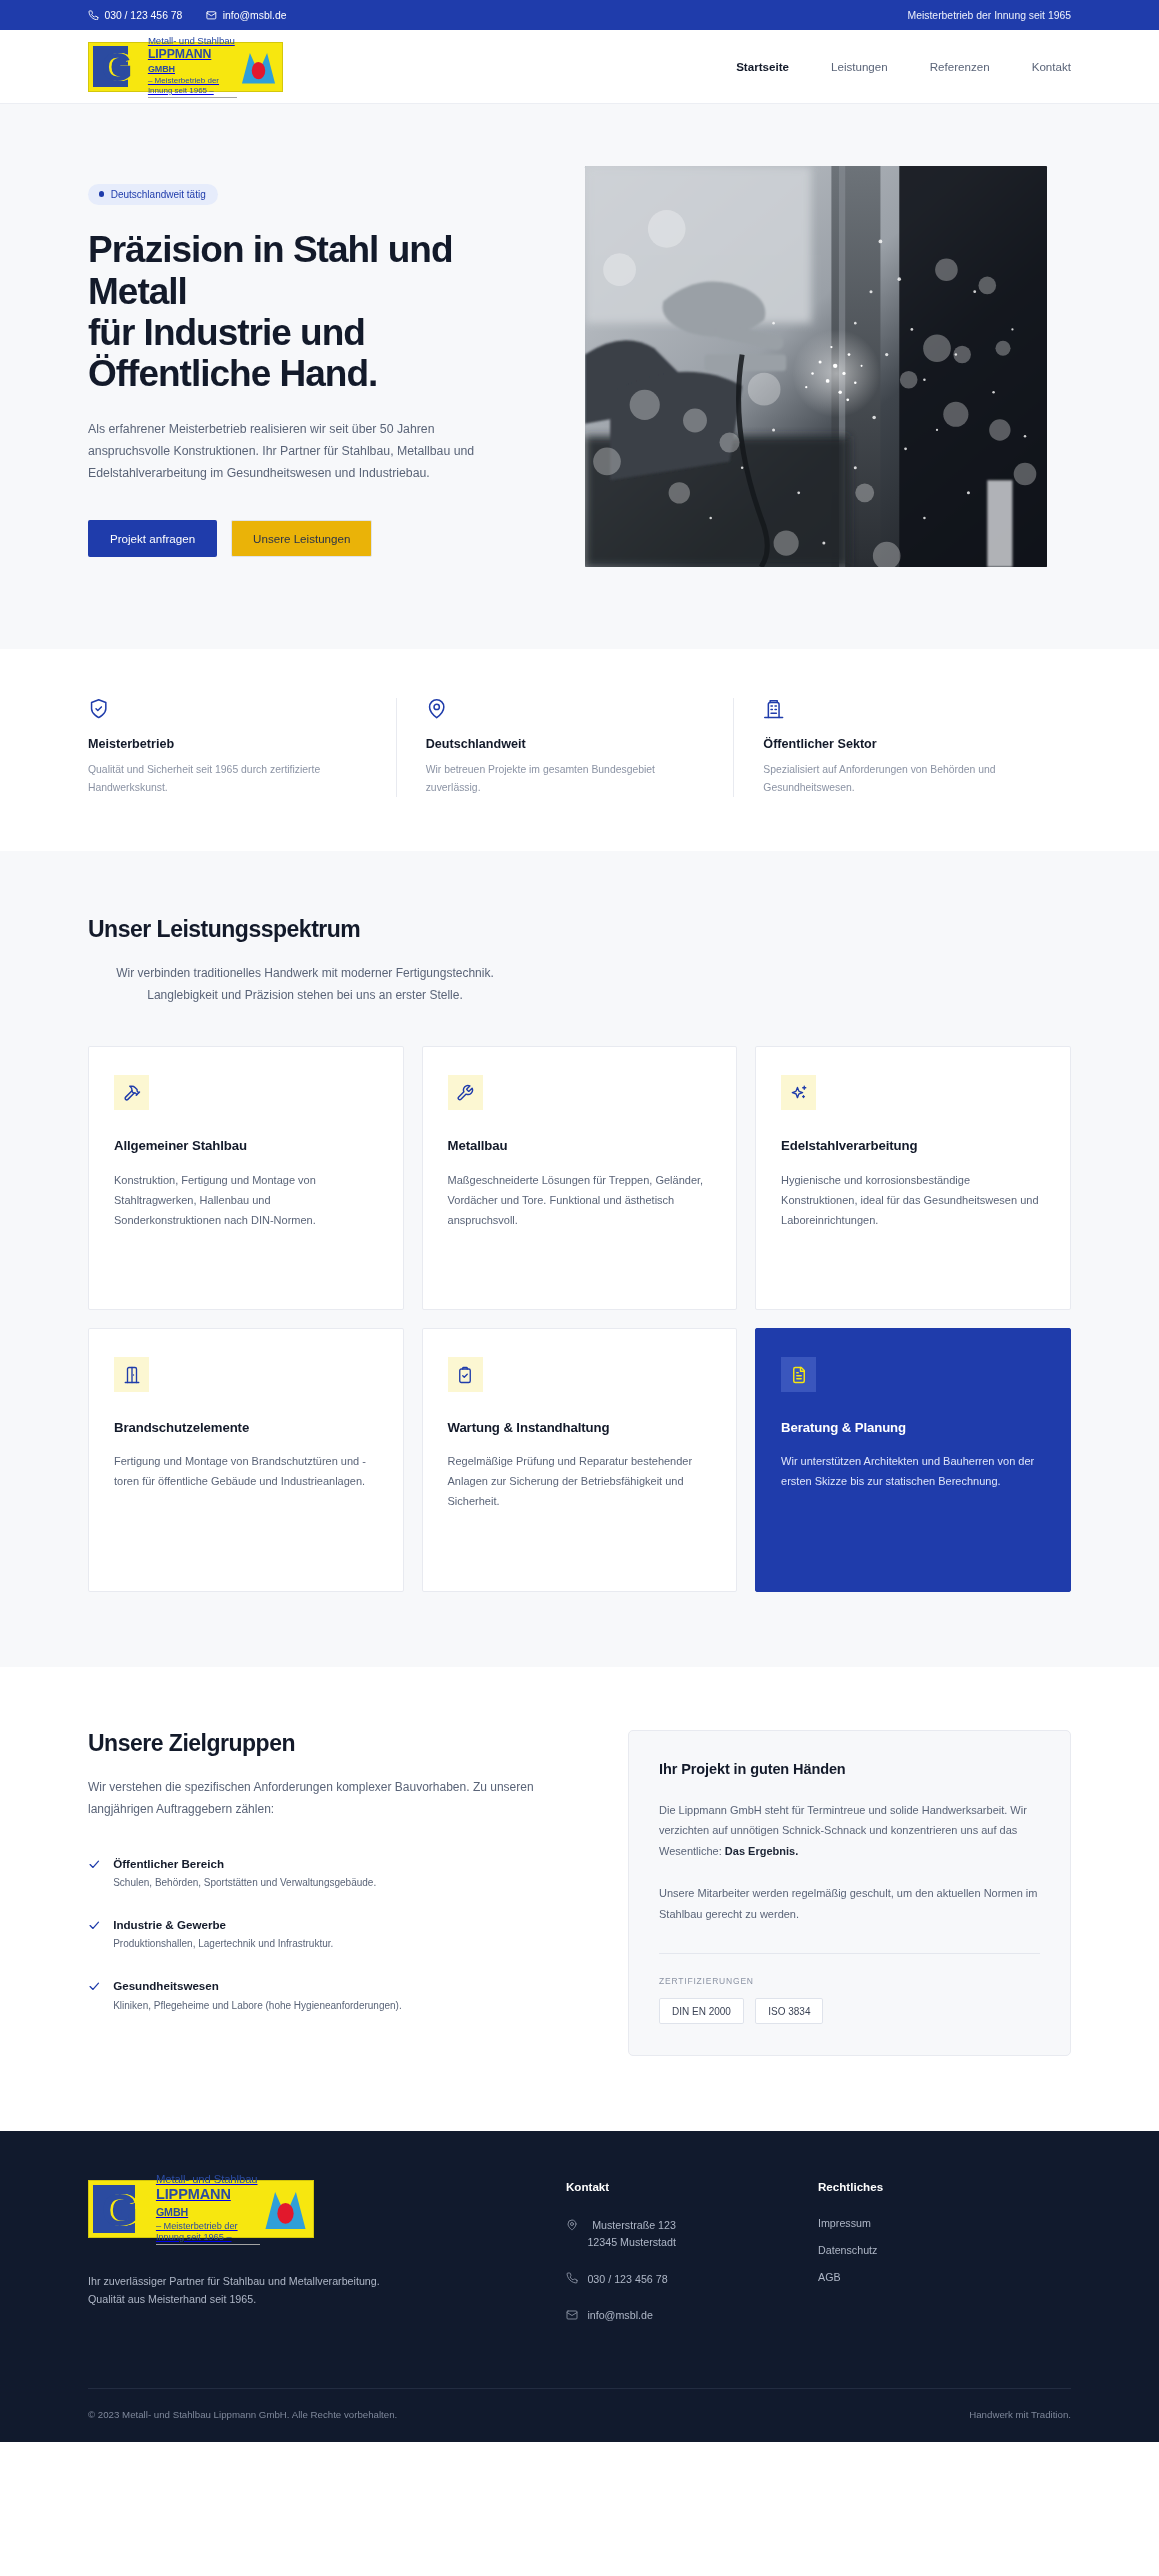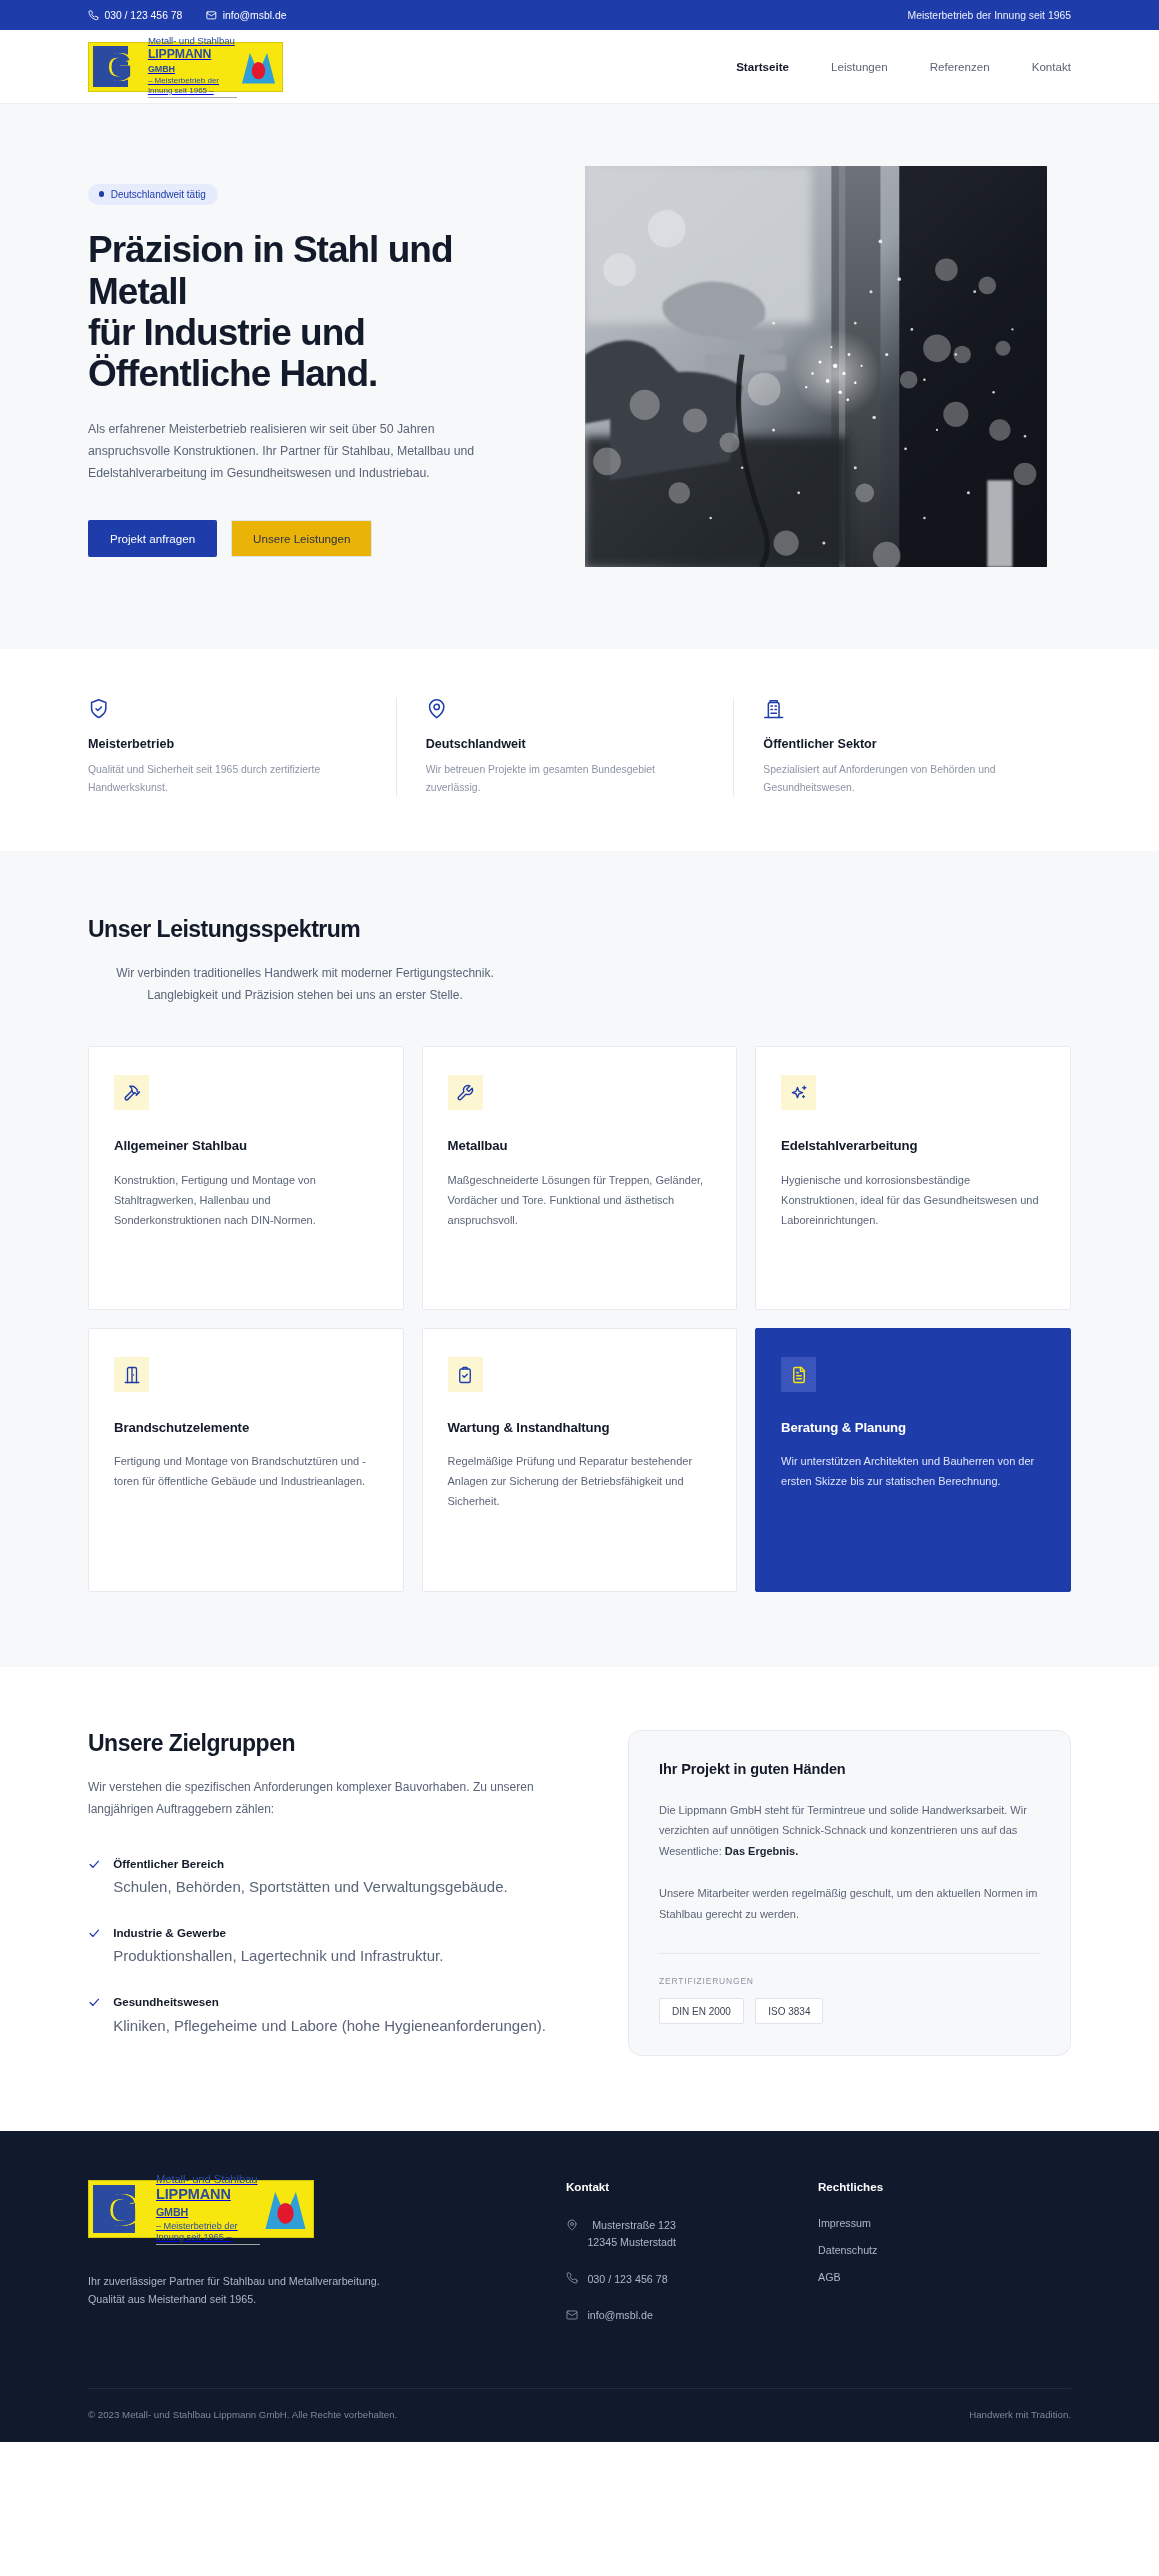--- a/index.html
+++ b/index.html
@@ -212,27 +212,27 @@
     display: flex;
     gap: 75px;
   }
   .aud-left { width: 465px; }
   .aud-intro { font-size: 12px; line-height: 1.82; color: #5a6478; margin-bottom: 36px; max-width: 453px; }
   .aud-list { display: flex; flex-direction: column; gap: 26.4px; }
   .aud-item { display: flex; gap: 12.6px; }
   .check { color: #1f3cab; flex: none; margin-top: 1.3px; }
   .check svg { width: 12.6px; height: 12.6px; display: block; }
   .aud-item-title { font-size: 11.6px; font-weight: 700; color: #131a2a; margin-bottom: 5.7px; }
-  .aud-item-text { font-size: 15px; line-height: 1.6; color: #5a6478; }
+  .aud-item-text { font-size: 10px; line-height: 1.6; color: #5a6478; }
 
   .aud-right { flex: 1; }
   .panel {
     background: #f7f8fa;
     border: 0.6px solid #e8eaf0;
-    border-radius: 13px;
+    border-radius: 5px;
     padding: 30px 30px 31px 30px;
   }
   .panel-title { font-size: 14.5px; font-weight: 700; color: #131a2a; margin-bottom: 22.6px; letter-spacing: -0.1px; }
   .panel-p { font-size: 11px; line-height: 1.88; color: #5a6478; margin-bottom: 21.4px; }
   .panel-p b { color: #1b2435; font-weight: 700; }
   .panel-hr { border: 0; border-top: 0.6px solid #e4e7ee; margin: 29px 0 21.4px 0; }
   .cert-label {
     font-size: 8.5px; letter-spacing: 0.8px; color: #8b93a4;
     text-transform: uppercase; margin-bottom: 12.6px;
   }

